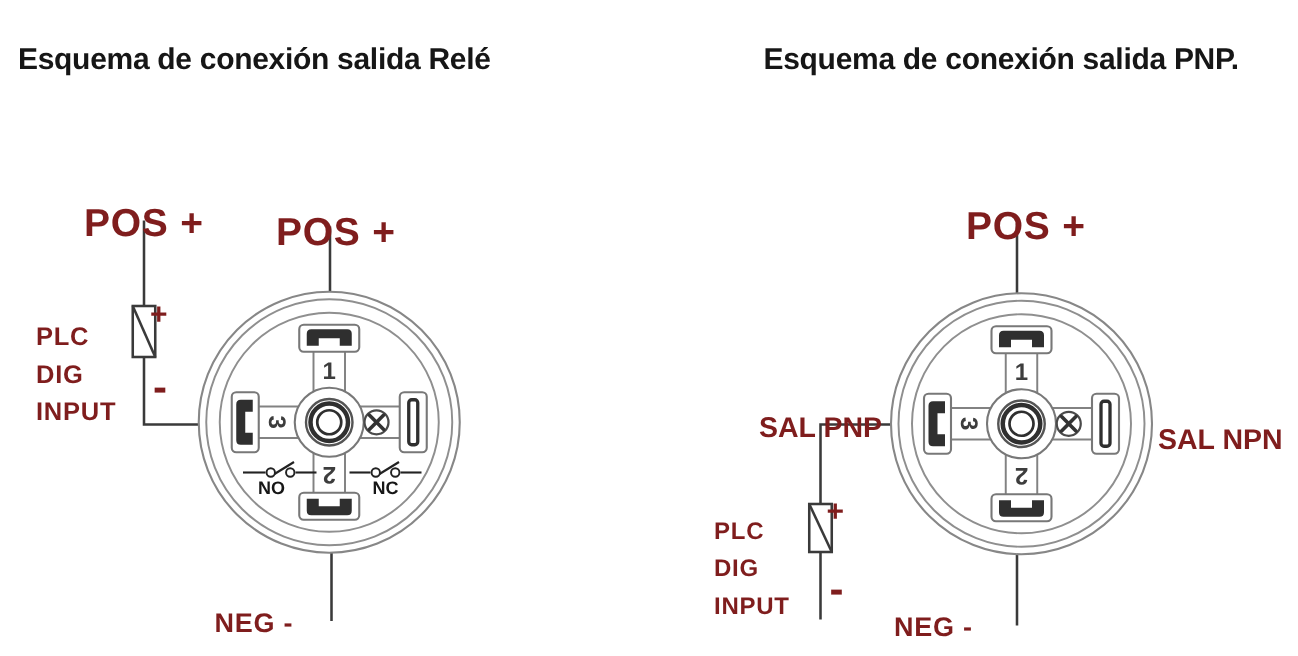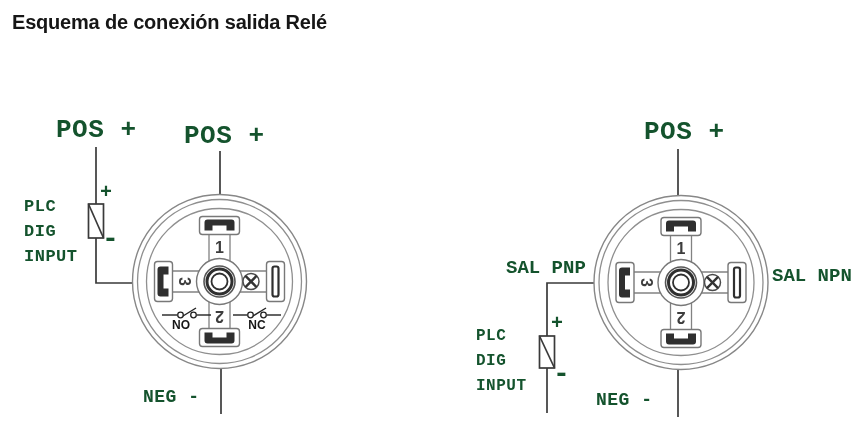--- a/index.html
+++ b/index.html
@@ -1,20 +1,20 @@
 <!DOCTYPE html>
 <html><head>
 <meta charset="utf-8">
 <style>
   html,body{margin:0;padding:0;background:#fff;}
   #stage{position:relative;width:865px;height:437px;background:#ffffff;overflow:hidden;
          font-family:"Liberation Sans",sans-serif;}
-  .abs{position:absolute;white-space:nowrap;}
+  .abs{position:absolute;white-space:nowrap;margin-top:18px;}
   .title{font-size:20px;font-weight:bold;color:#161616;letter-spacing:-0.2px;}
-  .navy{color:#14532d;font-weight:bold;font-family:Liberation Mono, monospace;}
+  .navy{color:#7f1d1d;font-weight:bold;}
   .pos{font-size:26px;letter-spacing:0.5px;}
   .neg{font-size:18px;letter-spacing:0.5px;}
   .sal{font-size:19px;}
   .plcstack{font-size:17px;line-height:25px;letter-spacing:0.5px;}
   .plcstack2{font-size:16px;line-height:25px;letter-spacing:0.5px;}
   .sign-plus{font-size:20px;}
   .sign-minus{font-size:28px;line-height:14px;}
   svg{position:absolute;left:0;top:0;}
   .ring{fill:none;stroke:#8f8f8f;stroke-width:1.3;}
   .ring-fill{fill:#ffffff;stroke:#878787;stroke-width:1.4;}
@@ -113,20 +113,21 @@
   <div class="abs navy pos" style="left:184px;top:121px;">POS +</div>
   <div class="abs navy plcstack" style="left:24px;top:194px;">
     <div>PLC</div>
     <div>DIG</div>
     <div>INPUT</div>
   </div>
   <div class="abs navy sign-plus" style="left:100px;top:181px;">+</div>
   <div class="abs navy sign-minus" style="left:102px;top:233px;">-</div>
   <div class="abs navy neg" style="left:143px;top:387px;">NEG -</div>
 
+  <div class="abs title" style="left:509px;top:11px;">Esquema de conexión salida PNP.</div>
   <div class="abs navy pos" style="left:644px;top:117px;">POS +</div>
   <div class="abs navy sal" style="left:772px;top:265px;">SAL NPN</div>
   <div class="abs navy sal" style="left:506px;top:257px;">SAL PNP</div>
   <div class="abs navy plcstack2" style="left:476px;top:324px;">
     <div>PLC</div>
     <div>DIG</div>
     <div>INPUT</div>
   </div>
   <div class="abs navy sign-plus" style="left:551px;top:312px;">+</div>
   <div class="abs navy sign-minus" style="left:553px;top:368px;">-</div>

